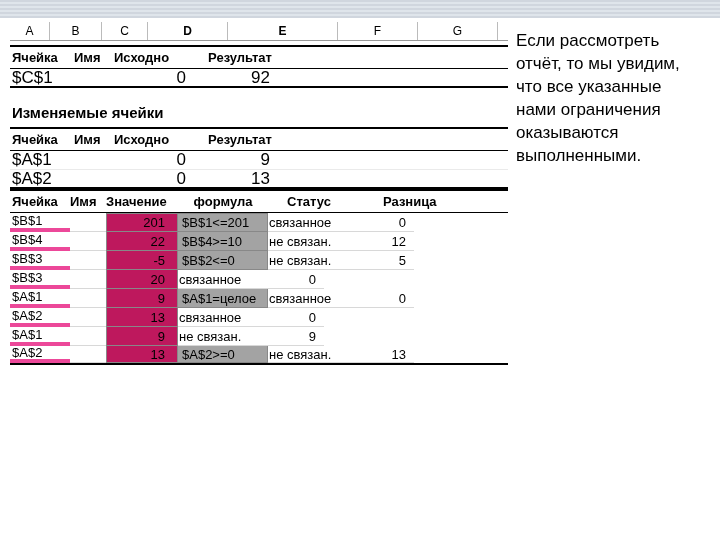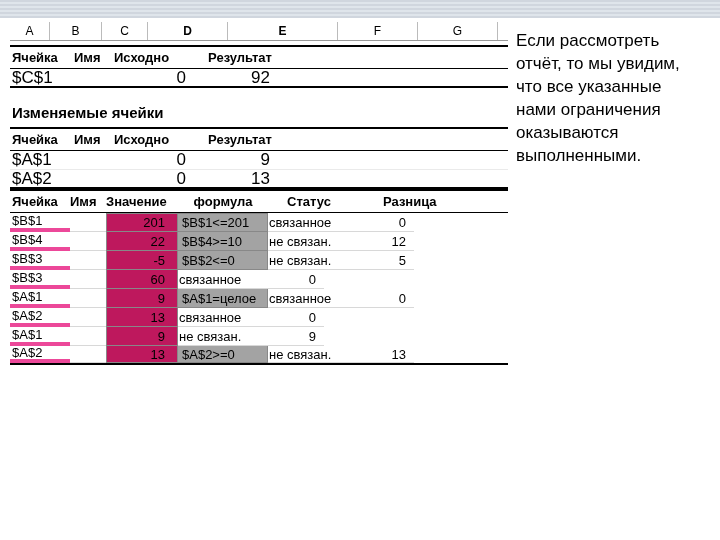--- a/index.html
+++ b/index.html
@@ -213,21 +213,21 @@
       <div class="cc1">$B$3</div>
       <div class="cc2"></div>
       <div class="cc3">-5</div>
       <div class="cc4">$B$2&lt;=0</div>
       <div class="cc5">не связан.</div>
       <div class="cc6">5</div>
     </div>
     <div class="crow">
       <div class="cc1">$B$3</div>
       <div class="cc2"></div>
-      <div class="cc3">60</div>
+      <div class="cc3">20</div>
       <div class="cc5">связанное</div>
       <div class="cc6">0</div>
     </div>
     <div class="crow">
       <div class="cc1">$A$1</div>
       <div class="cc2"></div>
       <div class="cc3">9</div>
       <div class="cc4">$A$1=целое</div>
       <div class="cc5">связанное</div>
       <div class="cc6">0</div>

